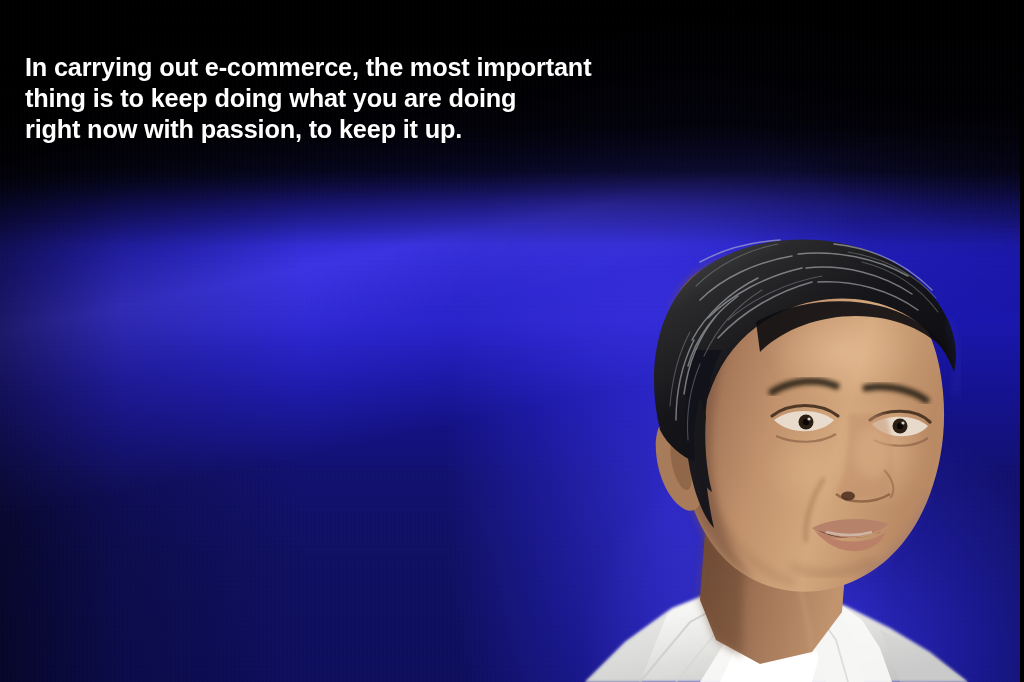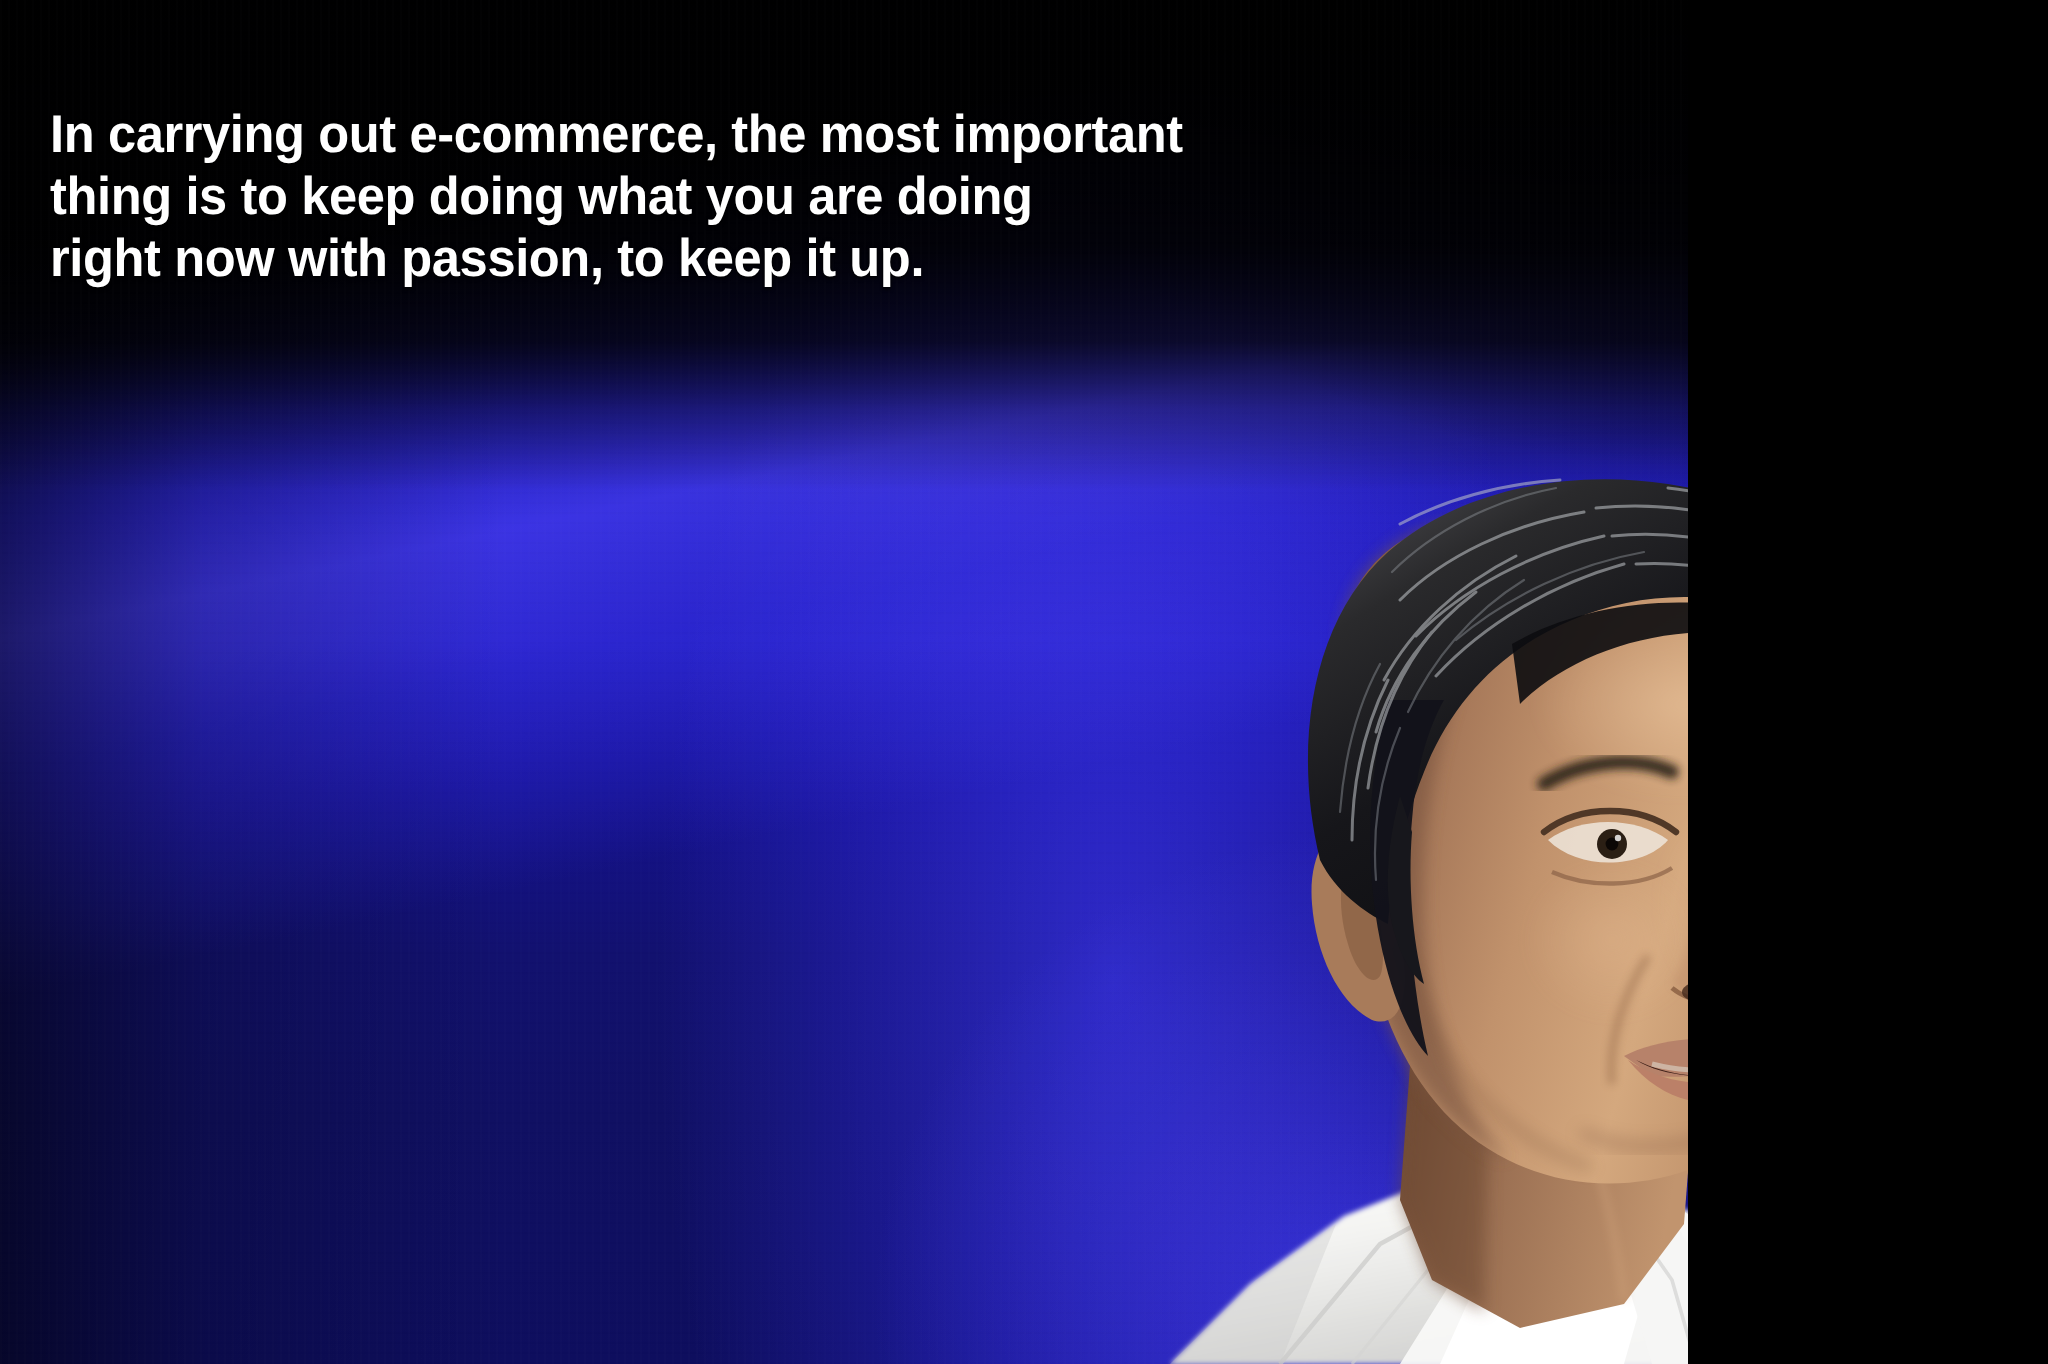--- a/index.html
+++ b/index.html
@@ -7,21 +7,21 @@
     margin: 0;
     padding: 0;
     background: #000;
   }
   body {
     font-family: "Liberation Sans", sans-serif;
   }
 
   #stage {
     position: relative;
-    width: 844px;
+    width: 1020px;
     height: 682px;
     overflow: hidden;
     background: #04040f;
   }
 
   
   .bg-layer {
     position: absolute;
     inset: 0;
     pointer-events: none;

